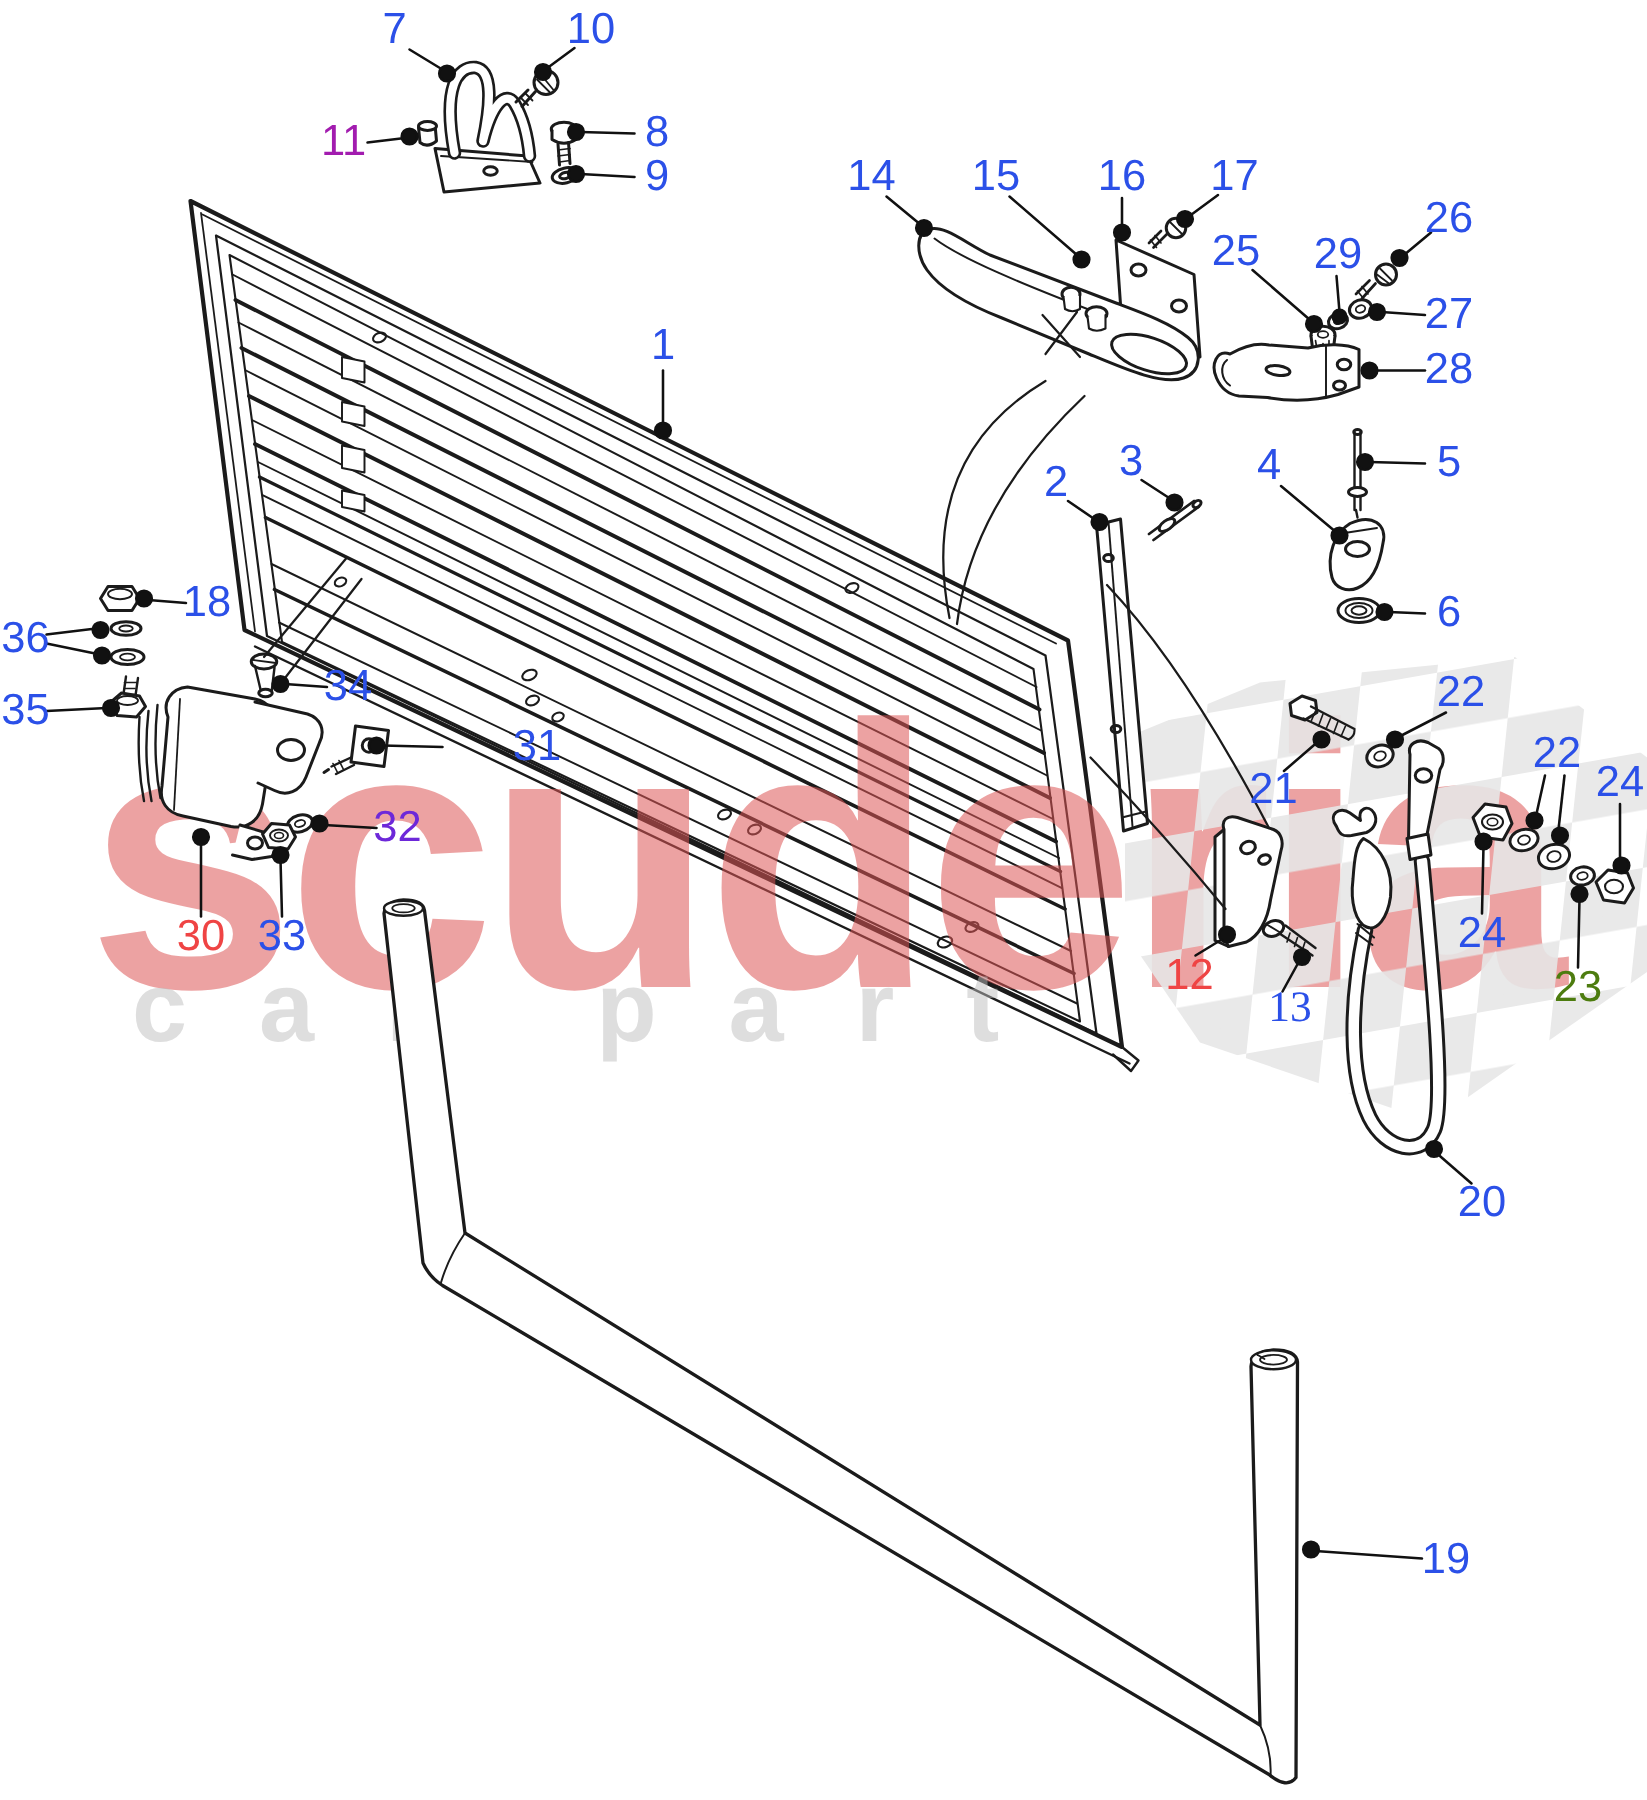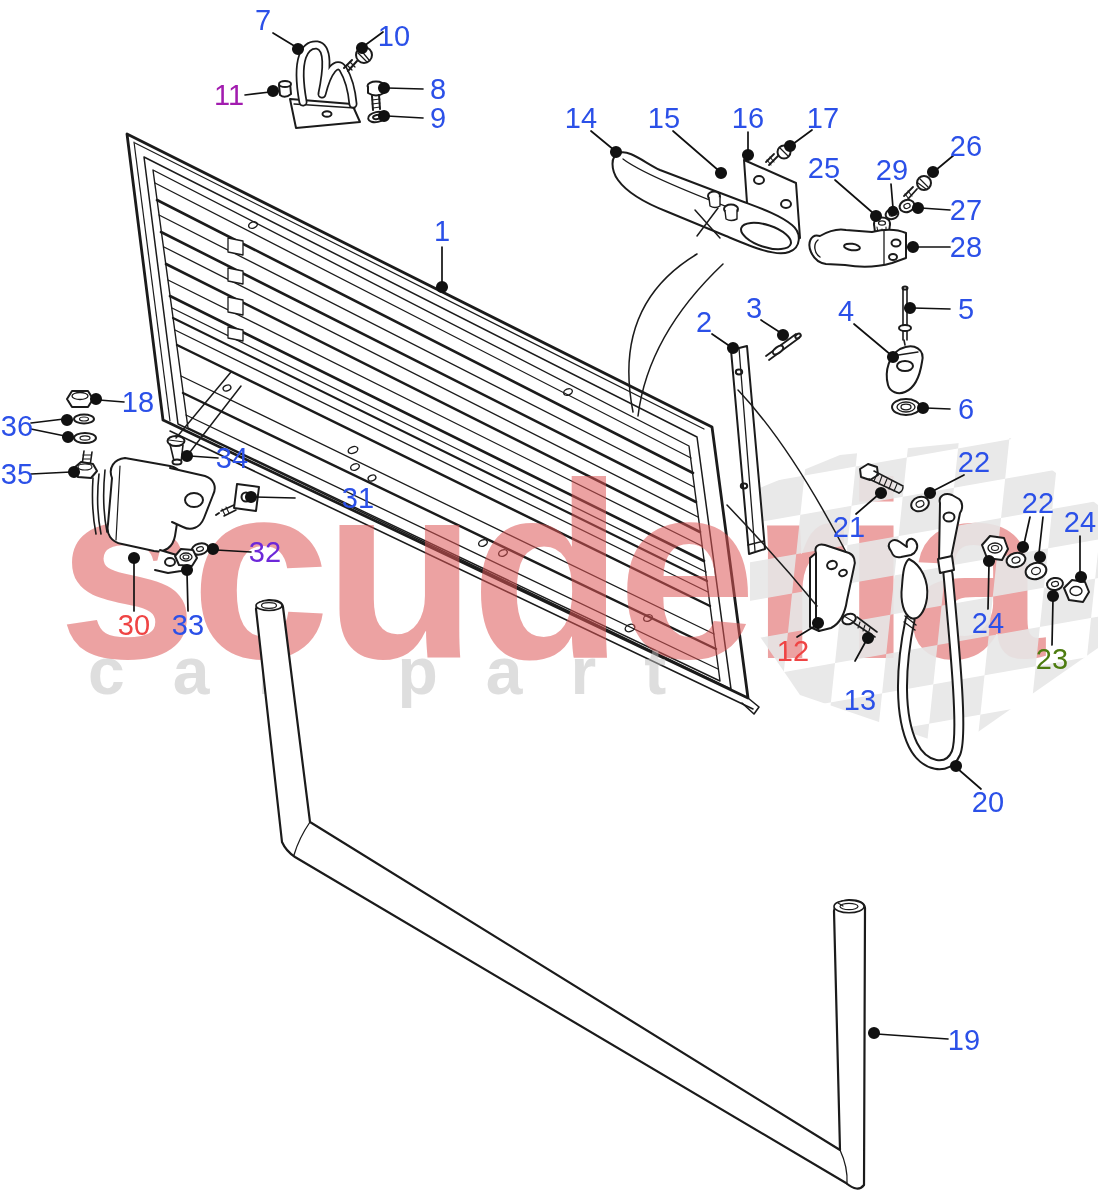--- a/index.html
+++ b/index.html
@@ -439,24 +439,24 @@
 <div id="callouts">
       <div class="callout" style="left: 442px; top: 231px; color: rgb(43, 80, 232);">1</div>
       <div class="callout" style="left: 704px; top: 322px; color: rgb(43, 80, 232);">2</div>
       <div class="callout" style="left: 754px; top: 308px; color: rgb(43, 80, 232);">3</div>
       <div class="callout" style="left: 846px; top: 311px; color: rgb(43, 80, 232);">4</div>
       <div class="callout" style="left: 966px; top: 309px; color: rgb(43, 80, 232);">5</div>
       <div class="callout" style="left: 966px; top: 409px; color: rgb(43, 80, 232);">6</div>
       <div class="callout" style="left: 263px; top: 20px; color: rgb(43, 80, 232);">7</div>
       <div class="callout" style="left: 438px; top: 89px; color: rgb(43, 80, 232);">8</div>
       <div class="callout" style="left: 438px; top: 118px; color: rgb(43, 80, 232);">9</div>
-      <div class="callout" style="left: 394px; top: 20px; color: rgb(43, 80, 232); margin-top: 16px;">10</div>
+      <div class="callout" style="left: 394px; top: 20px; color: rgb(43, 80, 232);">10</div>
       <div class="callout" style="left: 229px; top: 95px; color: #a21caf;">11</div>
       <div class="callout" style="left: 793px; top: 651px; color: #ef4444;">12</div>
-      <div class="callout" style="left: 860px; top: 700px; color: rgb(43, 80, 232);">13</div>
+      <div class="callout" style="left: 860px; top: 672px; color: rgb(43, 80, 232); font-family: Liberation Serif, serif;">13</div>
       <div class="callout" style="left: 581px; top: 118px; color: rgb(43, 80, 232);">14</div>
       <div class="callout" style="left: 664px; top: 118px; color: rgb(43, 80, 232);">15</div>
       <div class="callout" style="left: 748px; top: 118px; color: rgb(43, 80, 232);">16</div>
       <div class="callout" style="left: 823px; top: 118px; color: rgb(43, 80, 232);">17</div>
       <div class="callout" style="left: 138px; top: 402px; color: rgb(43, 80, 232);">18</div>
       <div class="callout" style="left: 964px; top: 1040px; color: rgb(43, 80, 232);">19</div>
       <div class="callout" style="left: 988px; top: 802px; color: rgb(43, 80, 232);">20</div>
       <div class="callout" style="left: 849px; top: 527px; color: rgb(43, 80, 232);">21</div>
       <div class="callout" style="left: 974px; top: 462px; color: rgb(43, 80, 232);">22</div>
       <div class="callout" style="left: 1038px; top: 503px; color: rgb(43, 80, 232);">22</div>

